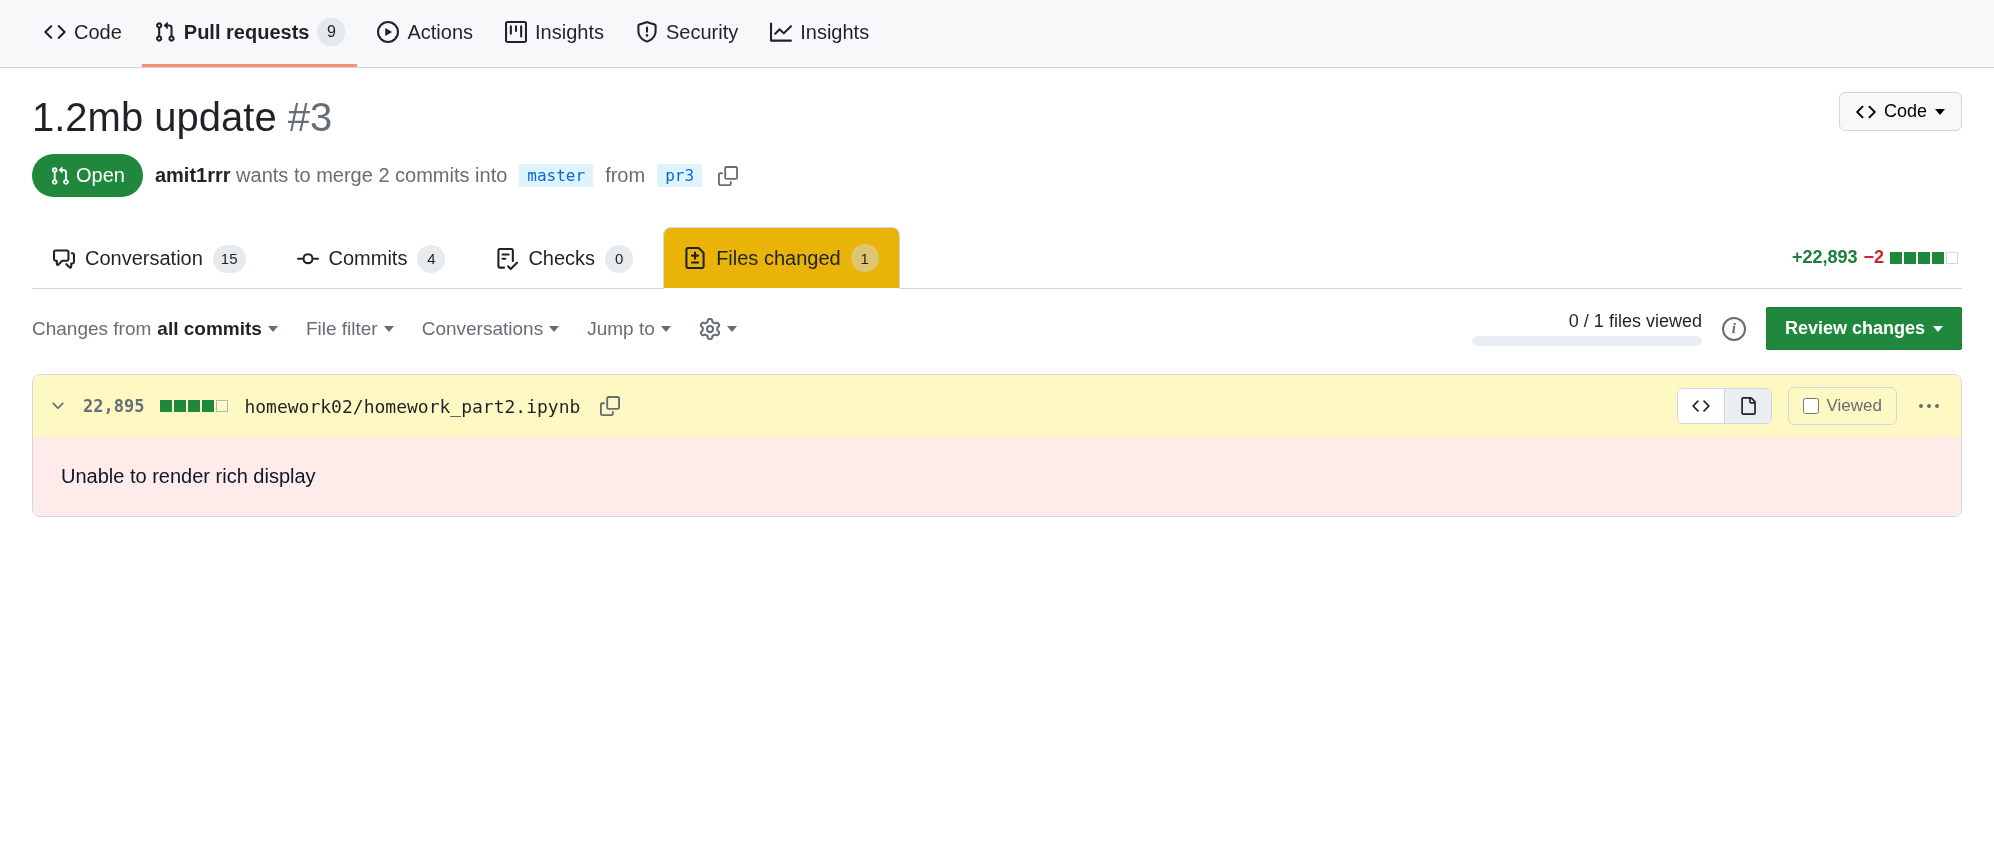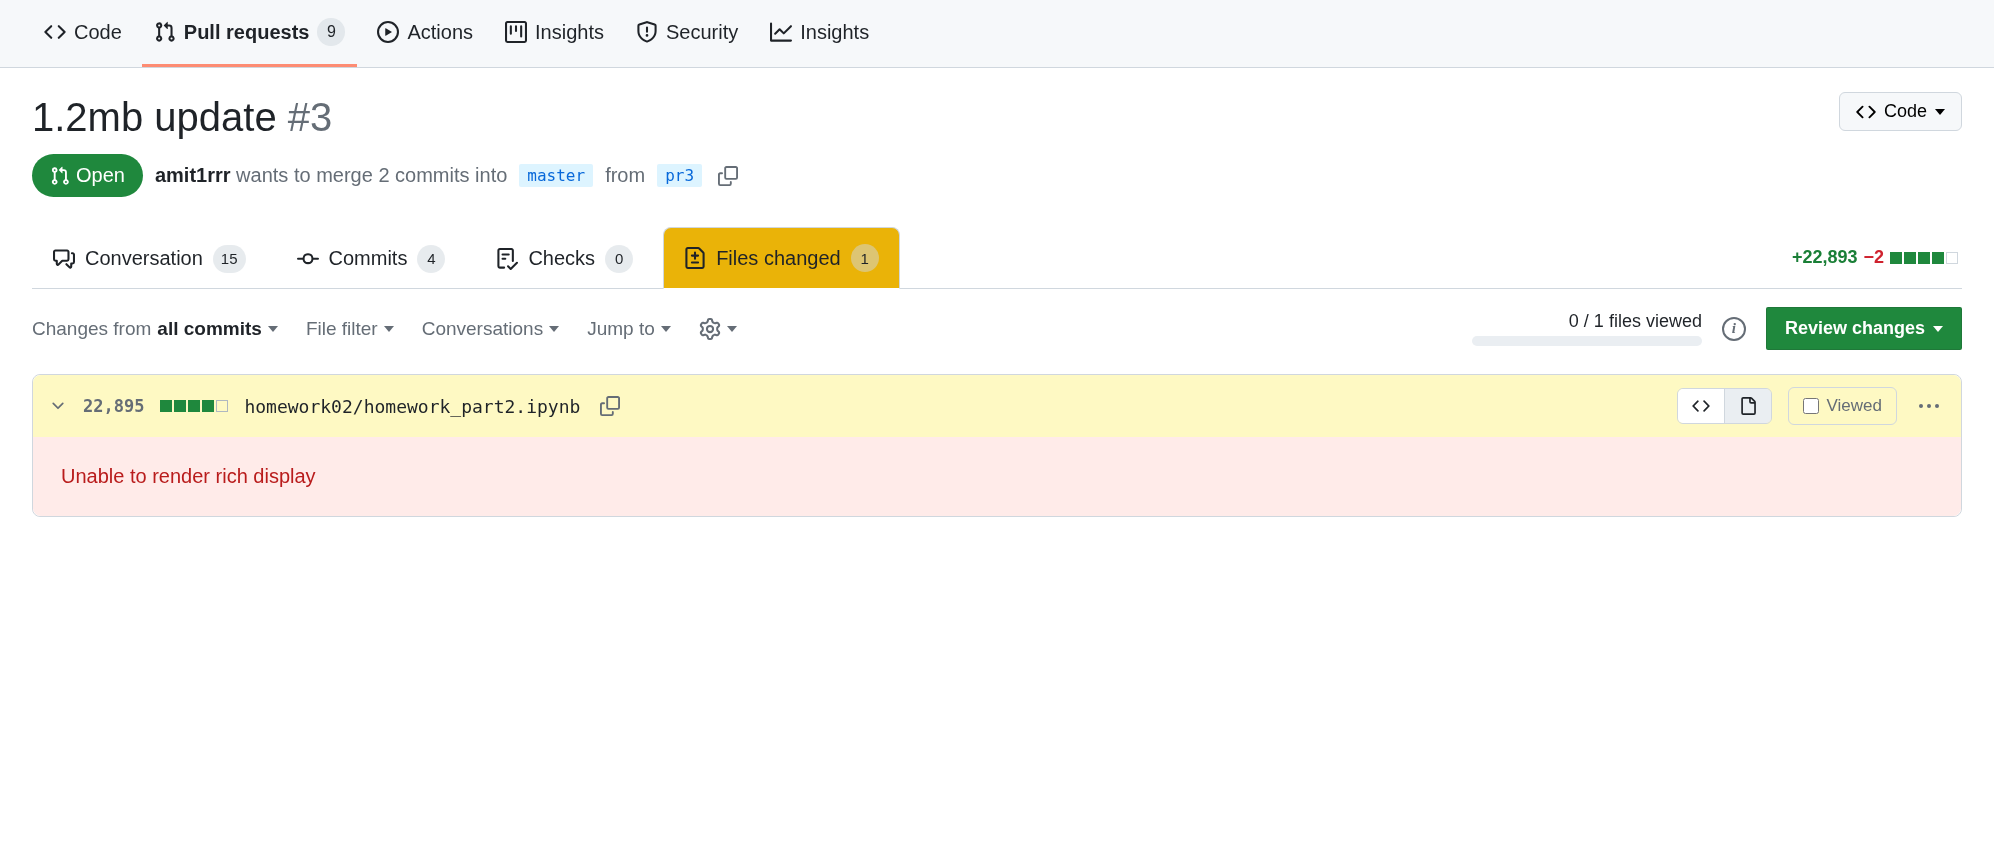--- a/index.html
+++ b/index.html
@@ -240,21 +240,21 @@
 .kebab { cursor: pointer; color: #656d76; padding: 6px; }
 .kebab-dots { display: flex; gap: 4px; }
 .kebab-dots span { width: 4px; height: 4px; background: #656d76; border-radius: 50%; }
 
 .file-body {
   background: #ffebe9;
   padding: 28px 28px;
   font-size: 20px;
   border-bottom-left-radius: 8px;
   border-bottom-right-radius: 8px;
-  color: #b91c1c;
+  color: #0f172a;
 }
 .caret-down { width: 0; height: 0; border-left: 5px solid transparent; border-right: 5px solid transparent; border-top: 6px solid currentColor; display: inline-block; }
 </style>
 </head>
 <body>
 
 <nav class="repo-nav">
   <div class="repo-nav-item">
     <svg class="nav-icon" viewBox="0 0 16 16" fill="currentColor">
         <path d="m11.28 3.22 4.25 4.25a.75.75 0 0 1 0 1.06l-4.25 4.25a.749.749 0 0 1-1.06-1.06L13.94 8l-3.72-3.72a.749.749 0 1 1 1.06-1.06Zm-6.56 0a.751.751 0 0 1 1.06 1.06L2.06 8l3.72 3.72a.749.749 0 1 1-1.06 1.06L.47 8.53a.75.75 0 0 1 0-1.06Z"></path>

